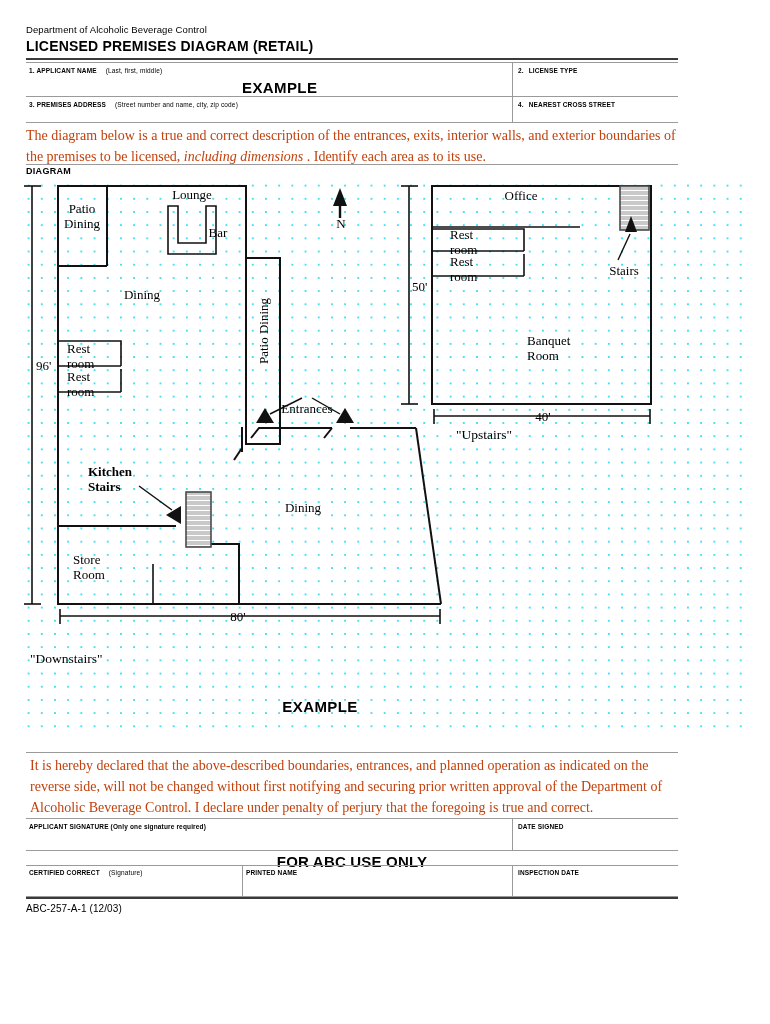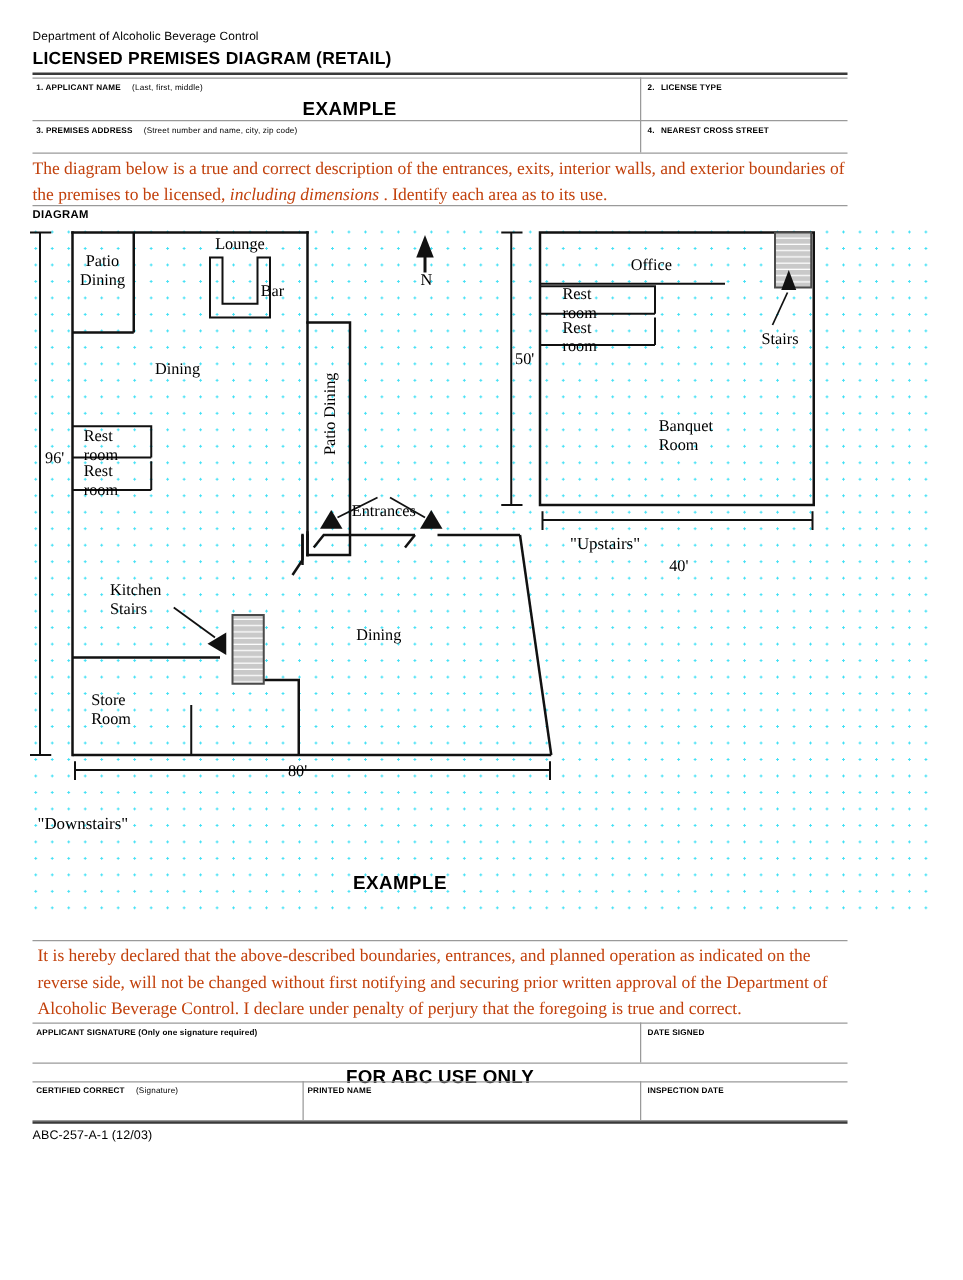--- a/index.html
+++ b/index.html
@@ -285,51 +285,51 @@
     </div>
     <div class="lbl" style="left:47px;top:194px;">
       <span>Rest</span><br>
       <span>room</span>
     </div>
 
     <div class="lbl vert" style="left:237px;top:122px;">Patio Dining</div>
 
     <div class="lbl c" style="left:287px;top:226px;">Entrances</div>
 
-    <div class="lbl" style="left:68px;top:289px;">
+    <div class="lbl" style="left:68px;top:289px;font-weight:bold;">
       <span>Kitchen</span><br>
       <span>Stairs</span>
     </div>
     <div class="lbl c" style="left:283px;top:325px;">Dining</div>
     <div class="lbl" style="left:53px;top:377px;">
       <span>Store</span><br>
       <span>Room</span>
     </div>
 
-    <div class="lbl c" style="left:501px;top:29px;">Office</div>
+    <div class="lbl c" style="left:501px;top:13px;">Office</div>
     <div class="lbl" style="left:430px;top:52px;">
       <span>Rest</span><br>
       <span>room</span>
     </div>
     <div class="lbl" style="left:430px;top:79px;">
       <span>Rest</span><br>
       <span>room</span>
     </div>
     <div class="lbl c" style="left:604px;top:88px;">Stairs</div>
     <div class="lbl" style="left:507px;top:158px;">
       <span>Banquet</span><br>
       <span>Room</span>
     </div>
 
     <div class="lbl c" style="left:321px;top:41px;">N</div>
 
     <div class="lbl" style="left:16px;top:183px;">96'</div>
     <div class="lbl c" style="left:218px;top:434px;">80'</div>
     <div class="lbl" style="left:392px;top:104px;">50'</div>
-    <div class="lbl c" style="left:523px;top:234px;margin-top:36px;">40'</div>
+    <div class="lbl c" style="left:523px;top:234px;">40'</div>
 
     <div class="lbl quoted" style="left:10px;top:476px;">"Downstairs"</div>
     <div class="lbl quoted" style="left:436px;top:252px;">"Upstairs"</div>
 
     <div class="example-mid" style="left:300px;top:522px;">EXAMPLE</div>
   </div>
 
   <div class="rule-thin" style="left:26px;top:752px;width:652px;"></div>
   <div class="para" style="left:30px;top:776px;width:650px;">reverse side, will not be changed without first notifying and securing prior written approval of the Department of</div>
   <div class="para" style="left:30px;top:755px;width:650px;">It is hereby declared that the above-described boundaries, entrances, and planned operation as indicated on the</div>

